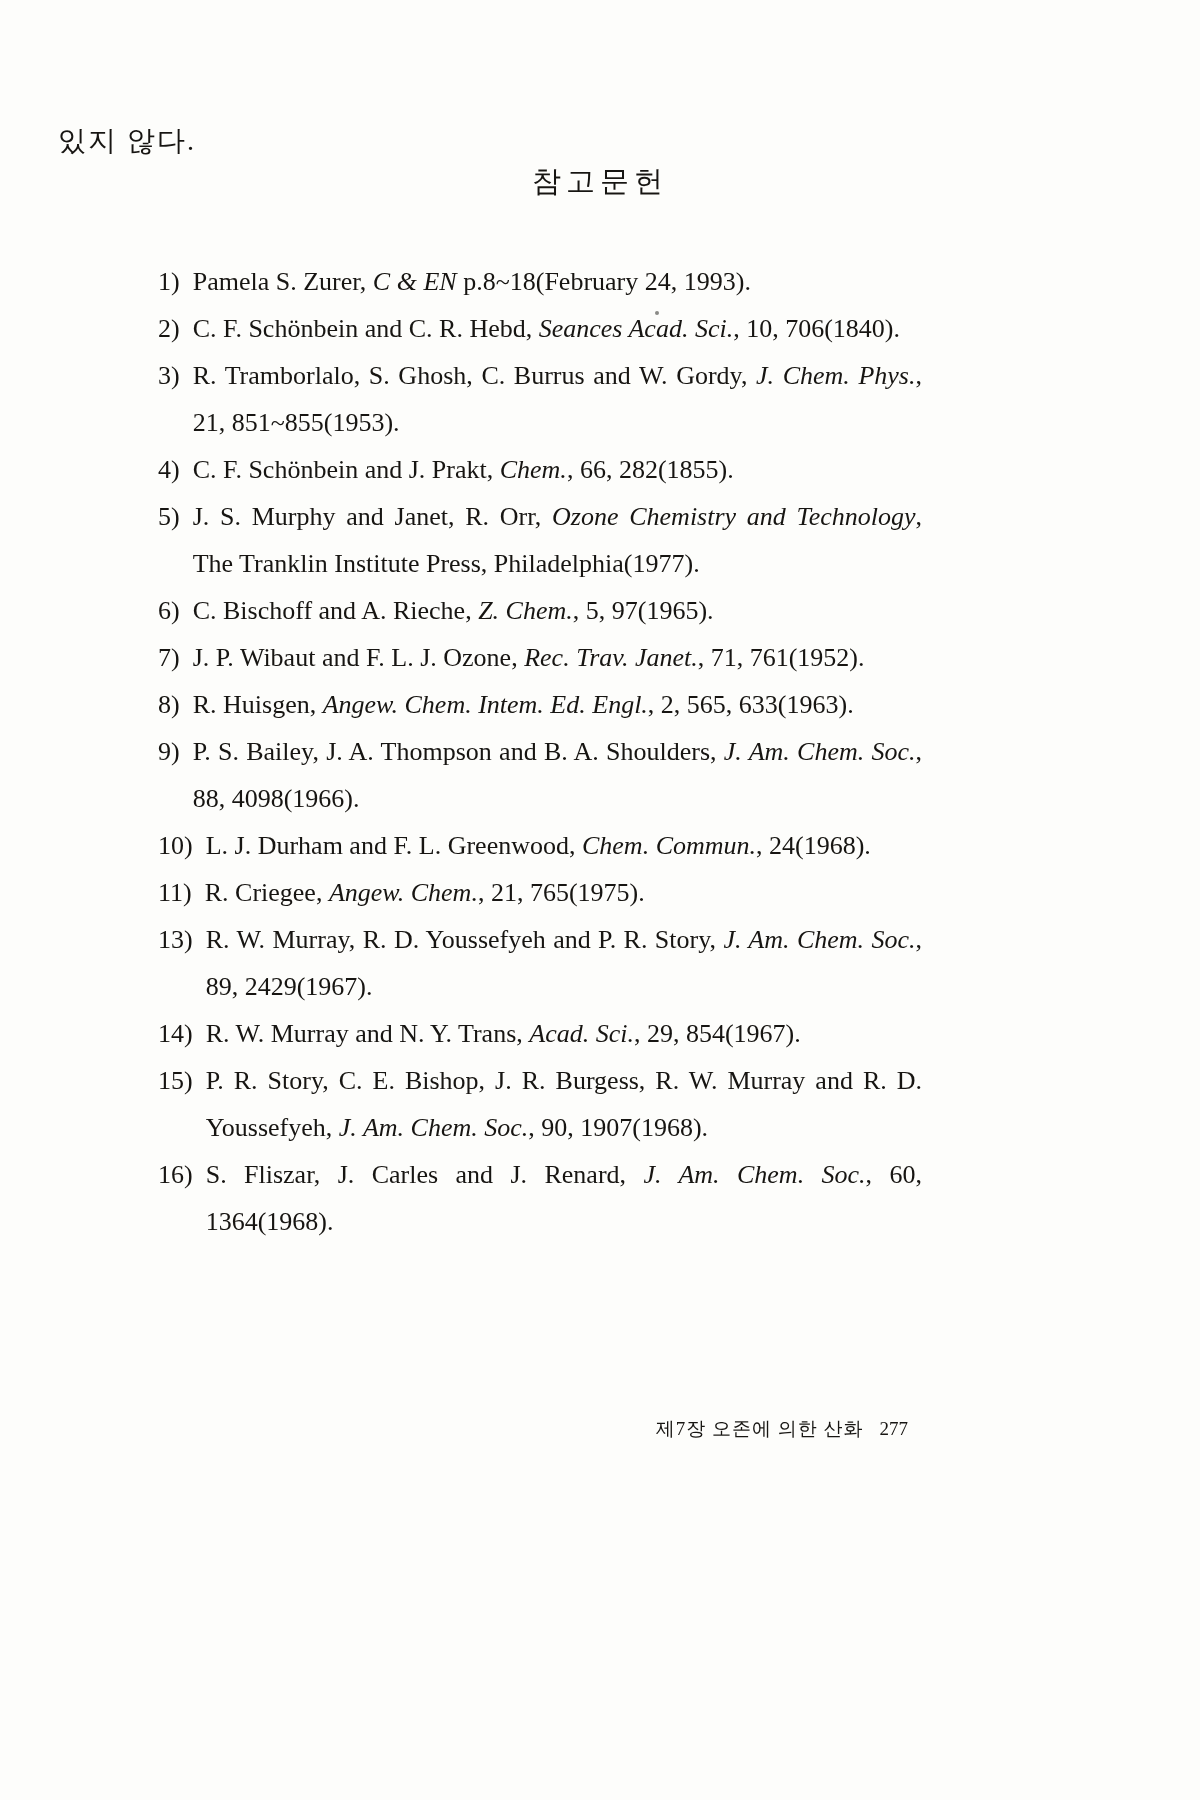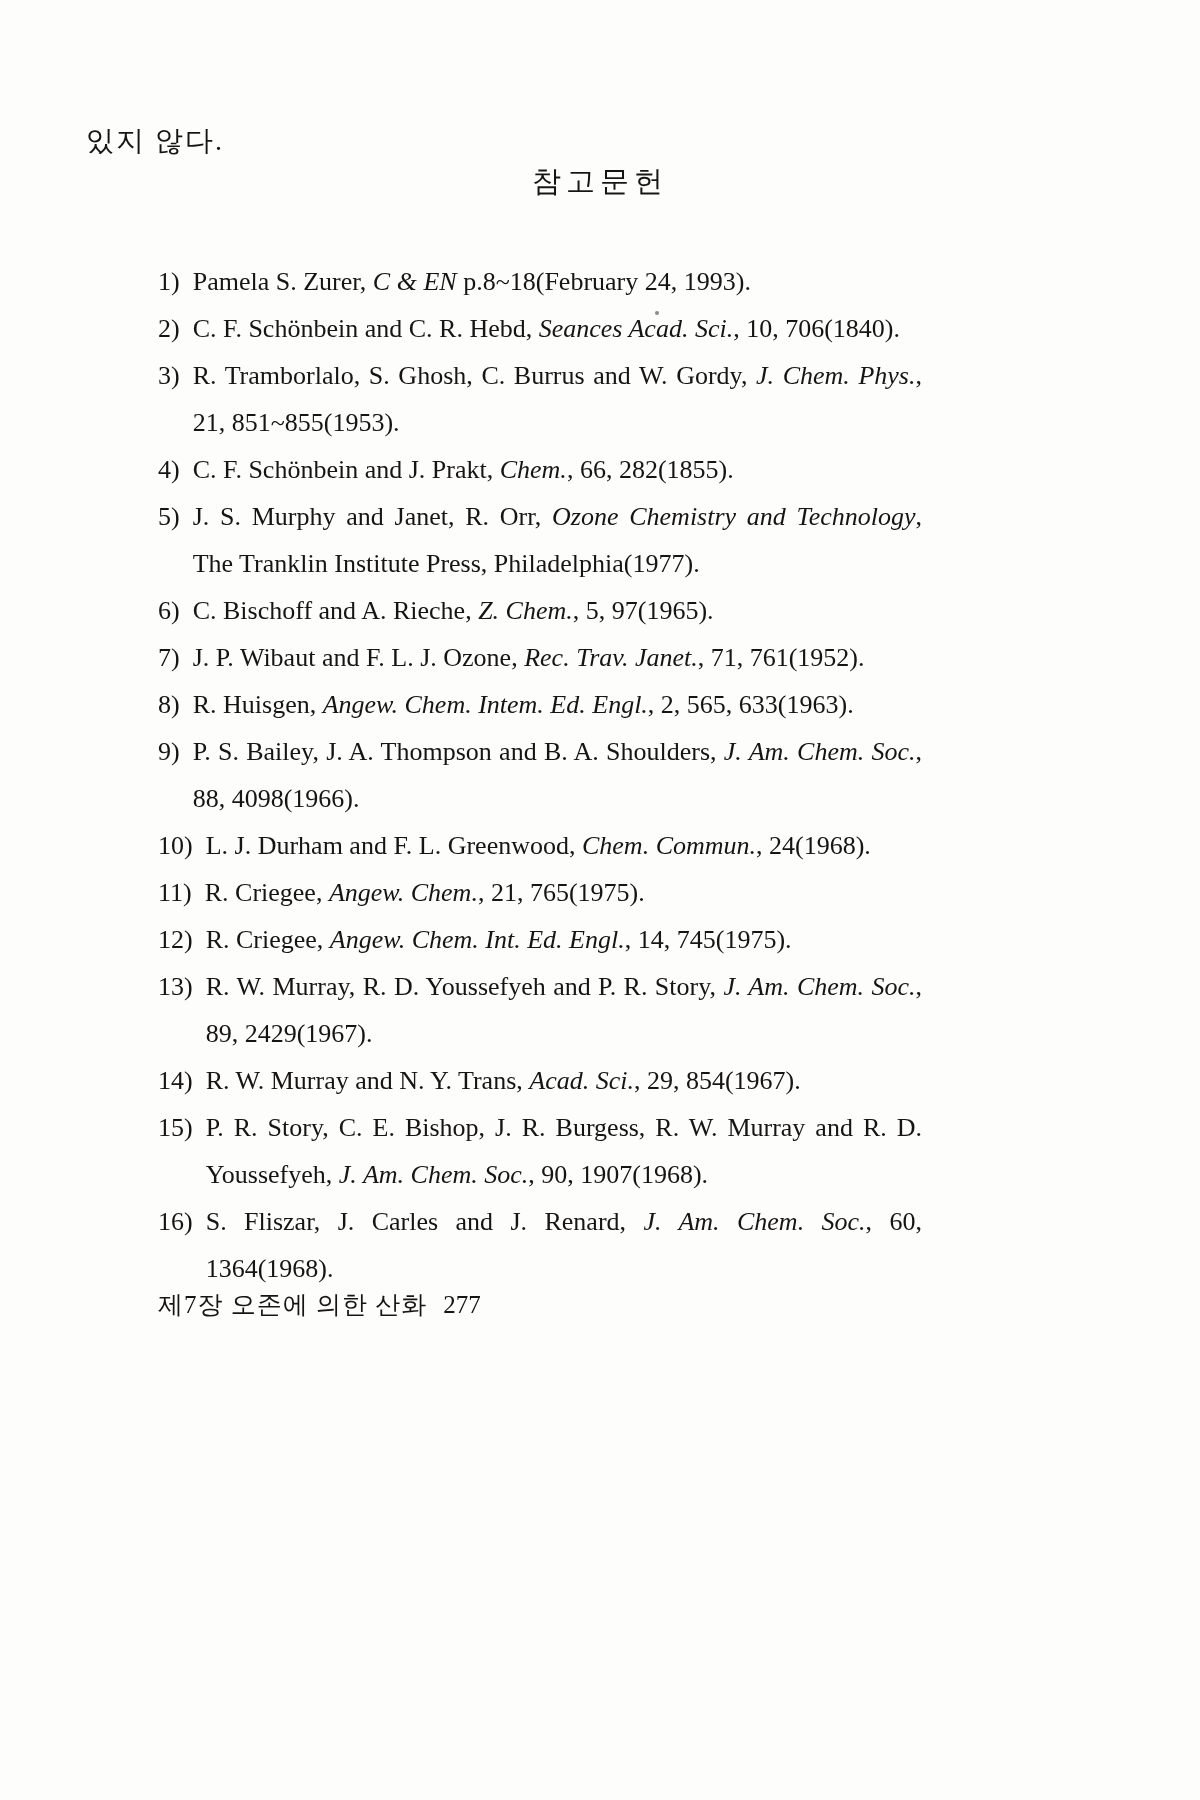--- a/index.html
+++ b/index.html
@@ -10,21 +10,21 @@
     font-family: "Liberation Serif", "DejaVu Serif", serif;
     overflow: hidden;
   }
   .page {
     position: relative;
     width: 1200px;
     height: 1800px;
   }
   .lead {
     padding-top: 120px;
-    margin-left: 86px;
+    margin-left: 58px;
     font-size: 28px;
     line-height: 42px;
     letter-spacing: 2px;
   }
   .heading {
     text-align: center;
     font-size: 29px;
     font-weight: 400;
     letter-spacing: 5px;
   }
@@ -50,25 +50,25 @@
     white-space: nowrap;
   }
   .ref-body {
     flex: 1 1 auto;
     text-align: justify;
   }
   .it { font-style: italic; }
   .bd { font-weight: 400; }
   .footer {
     position: absolute;
-    top: 1288px;
+    top: 1416px;
     left: 158px;
     width: 750px;
-    text-align: left;
-    font-size: 25px;
+    text-align: right;
+    font-size: 19px;
     letter-spacing: 1px;
   }
   .pageno { margin-left: 16px; letter-spacing: 0; }
 </style>
 </head>
 <body>
 
 <div class="page">
 
   <p class="lead">있지 않다.</p>
@@ -116,24 +116,20 @@
       </div>
       <div class="ref-row">
         <span class="ref-num">10)</span>
         <div class="ref-body"><span>L. J. Durham and F. L. Greenwood, </span><span class="it">Chem. Commun.</span><span>, </span><span class="bd">24</span><span>(1968).</span></div>
       </div>
       <div class="ref-row">
         <span class="ref-num">11)</span>
         <div class="ref-body"><span>R. Criegee, </span><span class="it">Angew. Chem.</span><span>, </span><span class="bd">21</span><span>, 765(1975).</span></div>
       </div>
       <div class="ref-row">
-        <span class="ref-num">12)</span>
-        <div class="ref-body"><span>R. Criegee, </span><span class="it">Angew. Chem. Int. Ed. Engl.</span><span>, </span><span class="bd">14</span><span>, 745(1975).</span></div>
-      </div>
-      <div class="ref-row">
         <span class="ref-num">13)</span>
         <div class="ref-body"><span>R. W. Murray, R. D. Youssefyeh and P. R. Story, </span><span class="it">J. Am. Chem. Soc.</span><span>, </span><span class="bd">89</span><span>, 2429(1967).</span></div>
       </div>
       <div class="ref-row">
         <span class="ref-num">14)</span>
         <div class="ref-body"><span>R. W. Murray and N. Y. Trans, </span><span class="it">Acad. Sci.</span><span>, </span><span class="bd">29</span><span>, 854(1967).</span></div>
       </div>
       <div class="ref-row">
         <span class="ref-num">15)</span>
         <div class="ref-body"><span>P. R. Story, C. E. Bishop, J. R. Burgess, R. W. Murray and R. D. Youssefyeh, </span><span class="it">J. Am. Chem. Soc.</span><span>, </span><span class="bd">90</span><span>, 1907(1968).</span></div>

